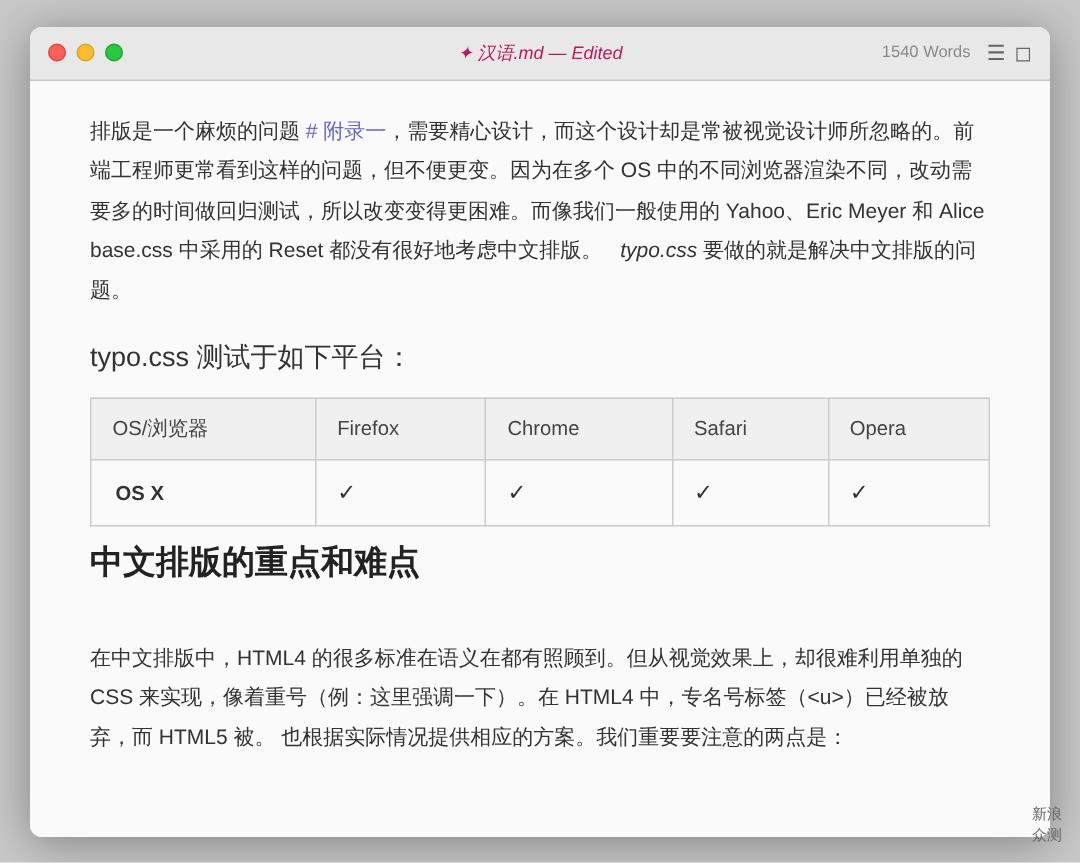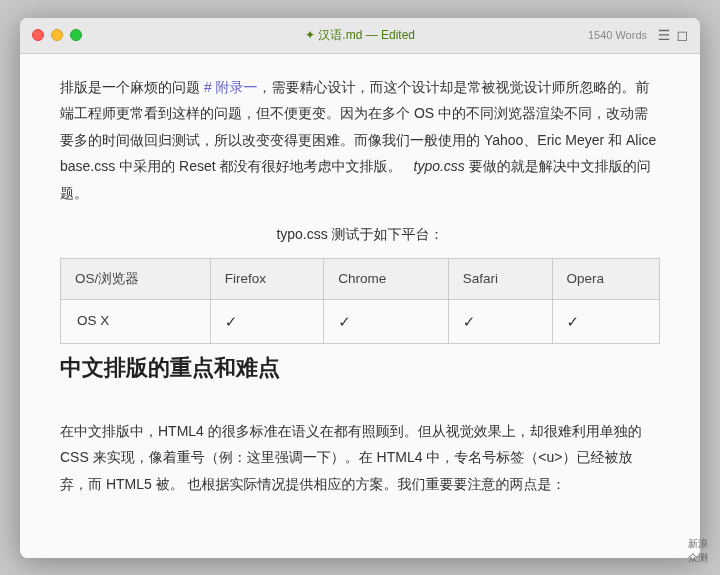--- a/index.html
+++ b/index.html
@@ -50,22 +50,23 @@
 
     .tl-close { background: #ff5f57; border: 1px solid #e04440; }
     .tl-minimize { background: #ffbd2e; border: 1px solid #d9a024; }
     .tl-maximize { background: #28c940; border: 1px solid #1da52e; }
 
     .title-text {
       position: absolute;
       left: 50%;
       transform: translateX(-50%);
       font-size: 12px;
-      color: #4d7c0f;
+      color: #be185d;
       white-space: nowrap;
+      font-style: italic;
     }
 
     .word-count {
       position: absolute;
       right: 53px;
       font-size: 11px;
       color: #888;
     }
 
     .toolbar-icons {
@@ -100,23 +101,22 @@
       text-decoration: none;
     }
 
     .intro-text em {
       font-style: italic;
       margin-left: 12px;
     }
 
     .platform-label {
       margin-bottom: 10px;
-      font-size: 14px;
-      color: #333;
-      text-align: center;
+      font-size: 18px;
+      color: #333;
     }
 
     table {
       width: 100%;
       border-collapse: collapse;
       font-size: 13.5px;
     }
 
     table th, table td {
       border: 1px solid #ccc;
@@ -126,21 +126,21 @@
     }
 
     table th {
       background: #f0f0f0;
       font-weight: 500;
       color: #444;
     }
 
     table td:first-child {
       background: #fafafa;
-      font-weight: 400;
+      font-weight: 700;
       padding-left: 16px;
     }
 
     table tr:nth-child(even) td {
       background: #fefefe;
     }
 
     .checkmark {
       font-size: 15px;
       color: #333;

